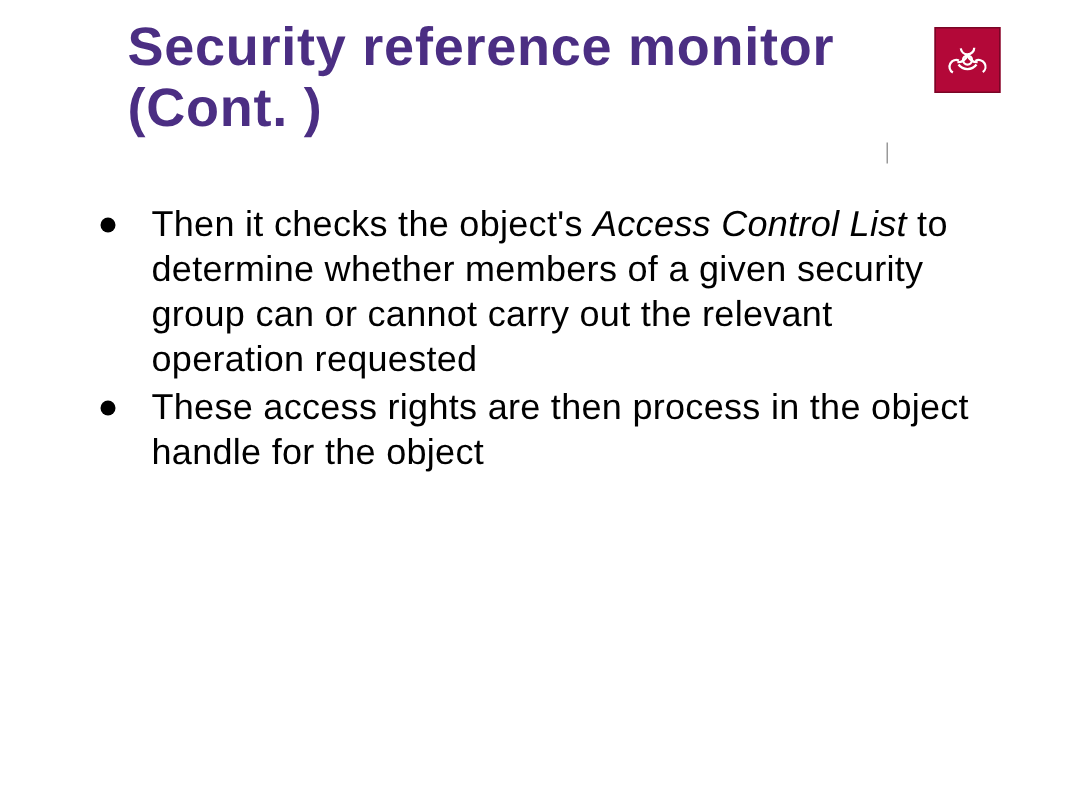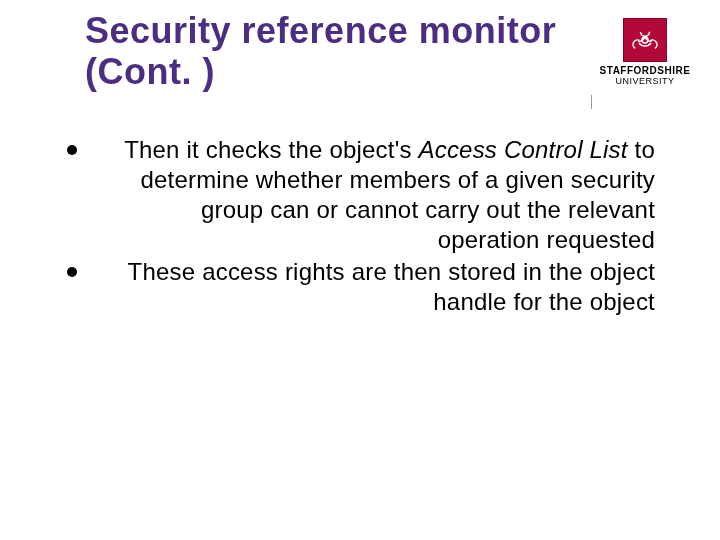--- a/index.html
+++ b/index.html
@@ -66,21 +66,20 @@
   .body {
     position: absolute;
     left: 65px;
     top: 135px;
     width: 590px;
   }
   ul.bullets {
     list-style: none;
     margin: 0;
     padding: 0;
-    text-align: right;
   }
   ul.bullets > li {
     position: relative;
     padding-left: 36px;
     font-size: 24px;
     line-height: 1.25;
     margin-bottom: 2px;
     letter-spacing: 0.2px;
   }
   ul.bullets > li::before {
@@ -109,31 +108,27 @@
           <circle cx="20" cy="20" r="4"></circle>
           <path d="M20 16 A10 10 0 0 1 11 22"></path>
           <path d="M20 16 A10 10 0 0 0 29 22"></path>
           <path d="M12 24 A10 10 0 0 0 28 24"></path>
           <circle cx="20" cy="9" r="6" stroke-dasharray="18 40"></circle>
           <circle cx="10" cy="26" r="6" stroke-dasharray="18 40" transform="rotate(120 10 26)"></circle>
           <circle cx="30" cy="26" r="6" stroke-dasharray="18 40" transform="rotate(-120 30 26)"></circle>
         </g>
       </svg>
     </div>
-    <span class="logo-text">
-      <span class="bold">STAFFORDSHIRE</span><br>
-      <span>UNIVERSITY</span>
-    </span>
   </div>
   <div class="logo-divider"></div>
 
   <div class="body">
     <ul class="bullets">
       <li>
         <span>Then it checks the object's </span><span class="italic">Access Control List</span><span> to determine whether members of a given security group can or cannot carry out the relevant operation requested</span>
       </li>
       <li>
-        <span>These access rights are then stored in the object handle for the object</span><span class="italic"></span><span></span>
+        <span>These access rights are then process in the object handle for the object</span><span class="italic"></span><span></span>
       </li>
     </ul>
   </div>
 
 </div>
 
 </body></html>

